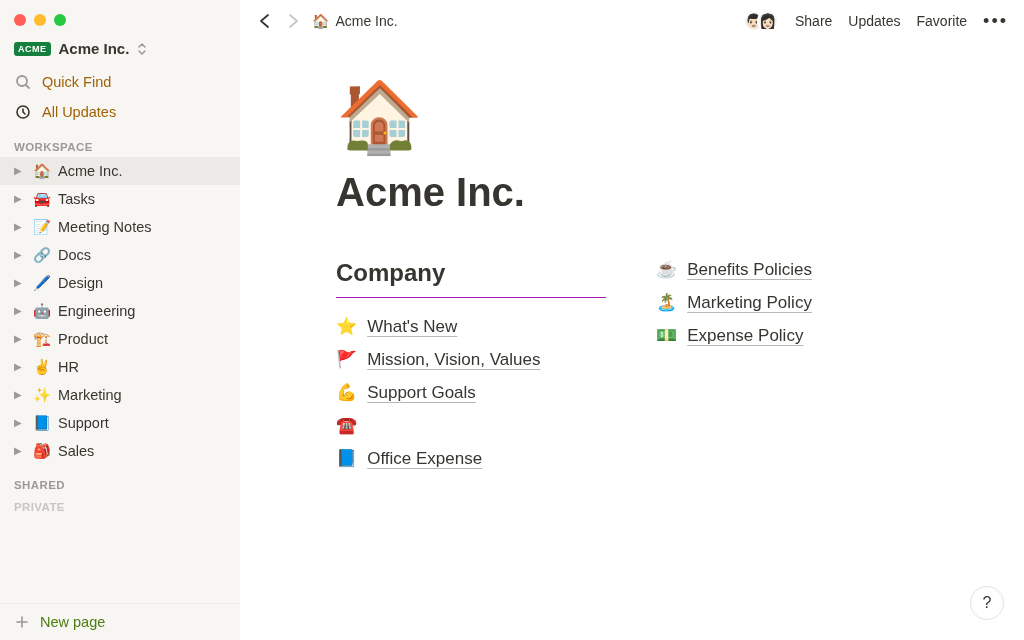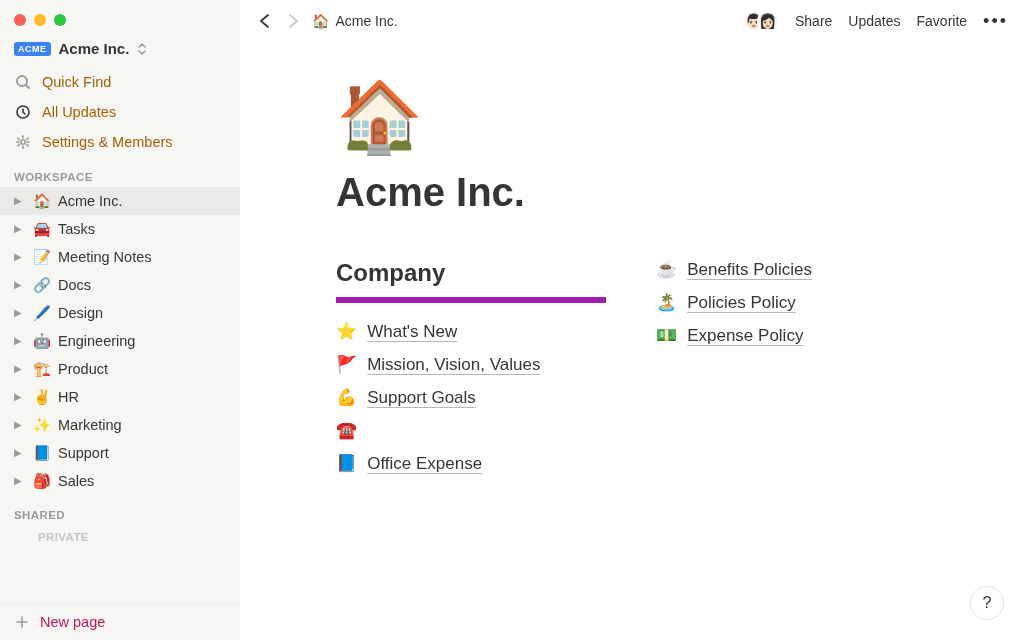--- a/index.html
+++ b/index.html
@@ -5,49 +5,49 @@
   * { box-sizing: border-box; margin: 0; padding: 0; }
   html, body { width: 1024px; height: 640px; font-family: -apple-system, BlinkMacSystemFont, "Segoe UI", Helvetica, Arial, sans-serif; color: #37352f; background: #fff; overflow: hidden; }
   .app { display: flex; width: 100%; height: 100%; }
   .sidebar { width: 240px; background: #f7f6f3; display: flex; flex-direction: column; height: 100%; }
   .traffic { display: flex; gap: 8px; padding: 14px 14px 6px; }
   .dot { width: 12px; height: 12px; border-radius: 50%; }
   .dot.red { background: #ff5f57; }
   .dot.yellow { background: #febc2e; }
   .dot.green { background: #28c840; }
   .ws-switch { display: flex; align-items: center; gap: 8px; padding: 8px 14px 10px; font-weight: 600; font-size: 15px; cursor: pointer; }
-  .ws-badge { background: #3b82f6; color: #fff; font-size: 9px; padding: 2px 4px; border-radius: 3px; letter-spacing: .5px; }
+  .ws-badge { background: #15803d; color: #fff; font-size: 9px; padding: 2px 4px; border-radius: 3px; letter-spacing: .5px; }
   .chev-updown { color: #9b9a97; font-size: 12px; }
   .nav-item { display: flex; align-items: center; gap: 10px; padding: 4px 14px; font-size: 14.5px; color: #a16207; cursor: pointer; line-height: 22px; }
   .nav-item .ic { width: 18px; display: inline-flex; justify-content: center; color: #9b9a97; }
   .section-label { font-size: 11.5px; letter-spacing: .4px; color: #9b9a97; font-weight: 600; padding: 14px 14px 4px; }
   .tree { display: flex; flex-direction: column; }
   .tree-item { display: flex; align-items: center; gap: 6px; padding: 3px 8px 3px 14px; font-size: 14.5px; cursor: pointer; line-height: 22px; }
   .tree-item.active { background: #ebeae7; font-weight: 500; }
   .disclose { color: #9b9a97; font-size: 10px; width: 12px; display: inline-block; }
   .emoji { width: 20px; display: inline-block; text-align: center; }
   .sidebar-bottom { margin-top: auto; }
-  .faded { color: #c7c6c3; margin-left: 24px; }
-  .new-page { display: flex; align-items: center; gap: 10px; padding: 10px 14px; border-top: 1px solid #ededec; color: #be185d; font-size: 14.5px; cursor: pointer; }
+  .faded { color: #c7c6c3; }
+  .new-page { display: flex; align-items: center; gap: 10px; padding: 10px 14px; border-top: 1px solid #ededec; color: #4d7c0f; font-size: 14.5px; cursor: pointer; }
   .main { flex: 1; display: flex; flex-direction: column; position: relative; }
   .topbar { display: flex; align-items: center; padding: 10px 16px; gap: 10px; font-size: 14px; }
   .nav-arrows { display: flex; gap: 10px; color: #37352f; }
   .nav-arrows .dim { color: #c0c0be; }
   .crumb { display: flex; align-items: center; gap: 6px; }
   .topbar-right { margin-left: auto; display: flex; align-items: center; gap: 16px; color: #37352f; }
   .avatars { display: flex; }
   .avatar { width: 22px; height: 22px; border-radius: 50%; border: 2px solid #fff; display: flex; align-items: center; justify-content: center; font-size: 14px; background:#f2f1ee; }
   .avatar + .avatar { margin-left: -8px; }
   .more { font-size: 18px; letter-spacing: 2px; }
   .page { padding: 40px 90px 0 96px; }
   .page-emoji { font-size: 70px; line-height: 1; margin-bottom: 18px; }
   .page-title { font-size: 40px; font-weight: 700; margin-bottom: 44px; }
   .columns { display: flex; gap: 50px; }
   .col { flex: 0 0 270px; }
-  .col-h2 { font-size: 24px; font-weight: 600; padding-bottom: 10px; margin-bottom: 18px; border-bottom: 6px solid #a21caf; }
+  .col-h2 { font-size: 24px; font-weight: 600; padding-bottom: 10px; margin-bottom: 18px; border-bottom: 1px solid #a21caf; }
   .link-row { display: flex; align-items: center; gap: 10px; font-size: 17px; margin-bottom: 12px; }
   .link-row a { color: #37352f; text-decoration: underline; text-decoration-color: #b8b7b4; text-underline-offset: 4px; cursor: pointer; }
   .help-btn { position: absolute; right: 20px; bottom: 20px; width: 34px; height: 34px; border-radius: 50%; border: 1px solid #e3e2df; display: flex; align-items: center; justify-content: center; font-size: 16px; color: #37352f; background: #fff; cursor: pointer; }
   svg { display: block; }
 </style>
 </head>
 <body>
 
 <div class="app">
   <aside class="sidebar">
@@ -77,29 +77,20 @@
       <span>Quick Find</span>
     </div>
     <div class="nav-item">
       <span class="ic">
         <svg width="16" height="16" viewBox="0 0 16 16">
             <circle cx="8" cy="8" r="6" fill="none" stroke="#37352f" stroke-width="1.6"></circle>
             <path d="M8 5 V8 L10 10" fill="none" stroke="#37352f" stroke-width="1.6" stroke-linecap="round"></path>
           </svg>
       </span>
       <span>All Updates</span>
-    </div>
-    <div class="nav-item">
-      <span class="ic">
-        <svg width="16" height="16" viewBox="0 0 16 16">
-            <circle cx="8" cy="8" r="2.2" fill="none" stroke="#9b9a97" stroke-width="1.6"></circle>
-            <path d="M8 1.8v2M8 12.2v2M2.9 4.1l1.4 1.4M11.7 10.5l1.4 1.4M1.8 8h2M12.2 8h2M2.9 11.9l1.4-1.4M11.7 5.5l1.4-1.4" stroke="#9b9a97" stroke-width="1.6" stroke-linecap="round"></path>
-          </svg>
-      </span>
-      <span>Settings &amp; Members</span>
     </div>
 
     <div class="section-label">WORKSPACE</div>
     <div class="tree" id="workspace-tree">
         <div class="tree-item active">
           <span class="disclose">▶</span>
           <span class="emoji">🏠</span>
           <span>Acme Inc.</span>
         </div>
         <div class="tree-item">
@@ -225,21 +216,21 @@
               <a>Office Expense</a>
             </div>
           </div>
           <div class="col">
             <div class="link-row">
               <span>☕</span>
               <a>Benefits Policies</a>
             </div>
             <div class="link-row">
               <span>🏝️</span>
-              <a>Policies Policy</a>
+              <a>Marketing Policy</a>
             </div>
             <div class="link-row">
               <span>💵</span>
               <a>Expense Policy</a>
             </div>
           </div>
         </div>
     </div>
 
     <div class="help-btn">?</div>

